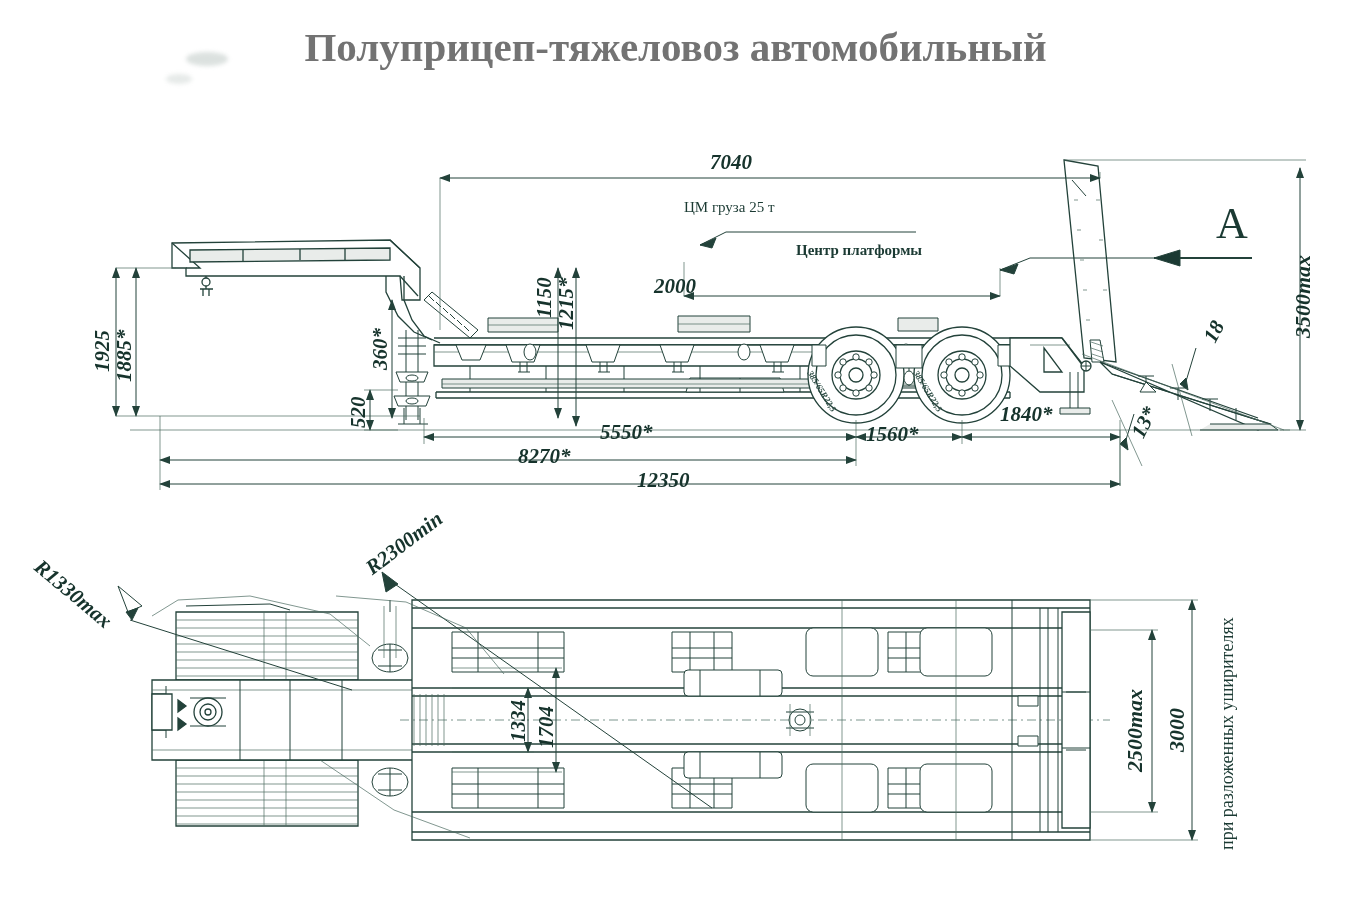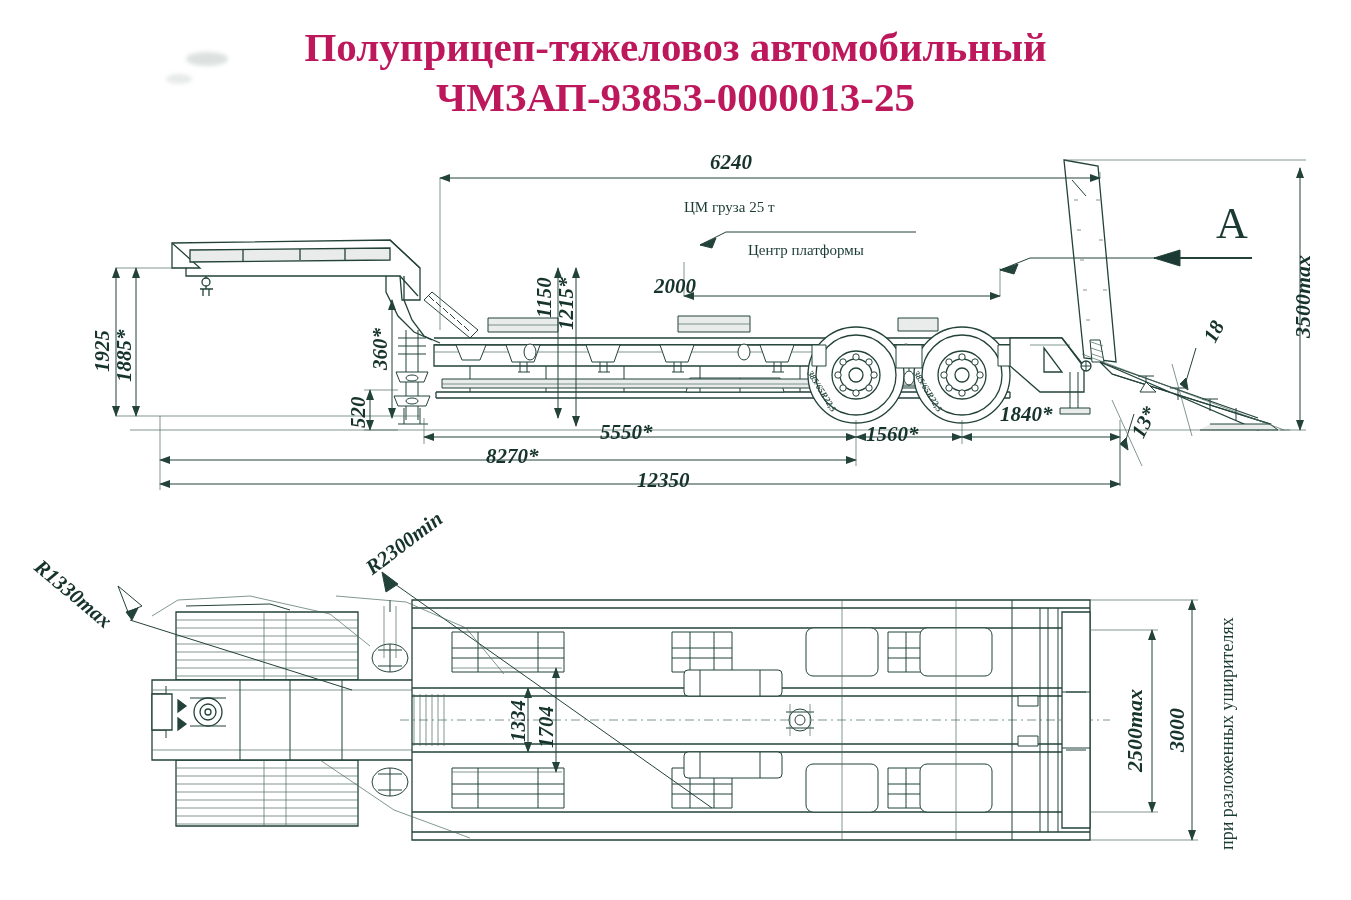--- a/index.html
+++ b/index.html
@@ -11,21 +11,21 @@
   #sheet{position:absolute;inset:0;}
 
   
   .title-block{
     position:absolute;left:0;top:22px;width:1351px;text-align:center;
     pointer-events:none;
   }
   .title-line{
     font-family:"Liberation Serif", serif;
     font-size:41px;line-height:50px;font-weight:700;
-    color:#be185d;letter-spacing:0px;
+    color:#737373;letter-spacing:0px;
     white-space:nowrap;
   }
 
   
   .dim{
     position:absolute;
     font-family:"Liberation Serif", serif;
     font-style:italic;font-weight:700;
     font-size:21px;line-height:21px;
     color:#16332c;white-space:nowrap;
@@ -65,21 +65,20 @@
 </head>
 <body>
 
 <div id="sheet">
 
   <div class="scanblob" style="left:186px;top:52px;width:42px;height:14px;"></div>
   <div class="scanblob" style="left:166px;top:74px;width:26px;height:10px;opacity:.35;"></div>
 
   <div class="title-block">
     <div class="title-line">Полуприцеп-тяжеловоз автомобильный</div>
-    <div class="title-line">ЧМЗАП-93853-0000013-25</div>
   </div>
 
   <svg class="layer" viewBox="0 0 1351 900">
     <defs>
       <marker id="ah" markerWidth="11" markerHeight="8" refX="10" refY="4" orient="auto">
         <path d="M0,0 L11,4 L0,8 Z" fill="#23423a"></path>
       </marker>
       <marker id="ahs" markerWidth="11" markerHeight="8" refX="1" refY="4" orient="auto">
         <path d="M11,0 L0,4 L11,8 Z" fill="#23423a"></path>
       </marker>
@@ -468,39 +467,39 @@
       <path d="M126,612 L138,608 L132,620 Z" fill="#23423a"></path>
       <path d="M152,616 L178,600 L250,596 L330,614 L370,646" class="hair" fill="none"></path>
 
       <path d="M392,582 L712,808" class="thin"></path>
       <path d="M382,572 L398,584 L386,592 Z" fill="#23423a"></path>
       <path d="M336,596 L406,602 L466,628 L504,674" class="hair" fill="none"></path>
       <path d="M320,760 L394,810 L470,838" class="hair" fill="none"></path>
     </g>
   </svg>
 
-  <div class="dim" style="left:710px;top:152px;">6240</div>
+  <div class="dim" style="left:710px;top:152px;">7040</div>
   <div class="dim" style="left:654px;top:276px;">2000</div>
 
   <div class="note" style="left:684px;top:196px;">ЦМ груза 25 т</div>
-  <div class="note" style="left:748px;top:239px;">Центр платформы</div>
+  <div class="note" style="left:796px;top:239px;font-weight:bold;">Центр платформы</div>
 
   <div class="dim vert" style="left:534px;top:318px;">1150</div>
   <div class="dim vert" style="left:556px;top:330px;">1215*</div>
 
   <div class="dim vert" style="left:92px;top:372px;">1925</div>
   <div class="dim vert" style="left:114px;top:382px;">1885*</div>
 
   <div class="dim vert" style="left:370px;top:370px;">360*</div>
   <div class="dim vert" style="left:348px;top:428px;">520</div>
 
   <div class="dim" style="left:600px;top:422px;">5550*</div>
   <div class="dim" style="left:866px;top:424px;">1560*</div>
   <div class="dim" style="left:1000px;top:404px;">1840*</div>
-  <div class="dim" style="left:486px;top:446px;text-align:center;">8270*</div>
+  <div class="dim" style="left:518px;top:446px;text-align:center;">8270*</div>
   <div class="dim" style="left:637px;top:470px;">12350</div>
 
   <div class="dim vert" style="left:1292px;top:338px;font-size:22px;">3500max</div>
 
   <div class="dim" style="left:1200px;top:336px;transform-origin:left top;transform:rotate(-62deg);">18</div>
   <div class="dim" style="left:1128px;top:432px;transform-origin:left top;transform:rotate(-64deg);">13*</div>
 
   <div class="arrowlabel" style="left:1216px;top:202px;">A</div>
 
   <div class="dim" style="left:818px;top:366px;font-size:9px;font-style:italic;transform-origin:left top;transform:rotate(58deg);color:#2a4a42;">385/65R22,5</div>

